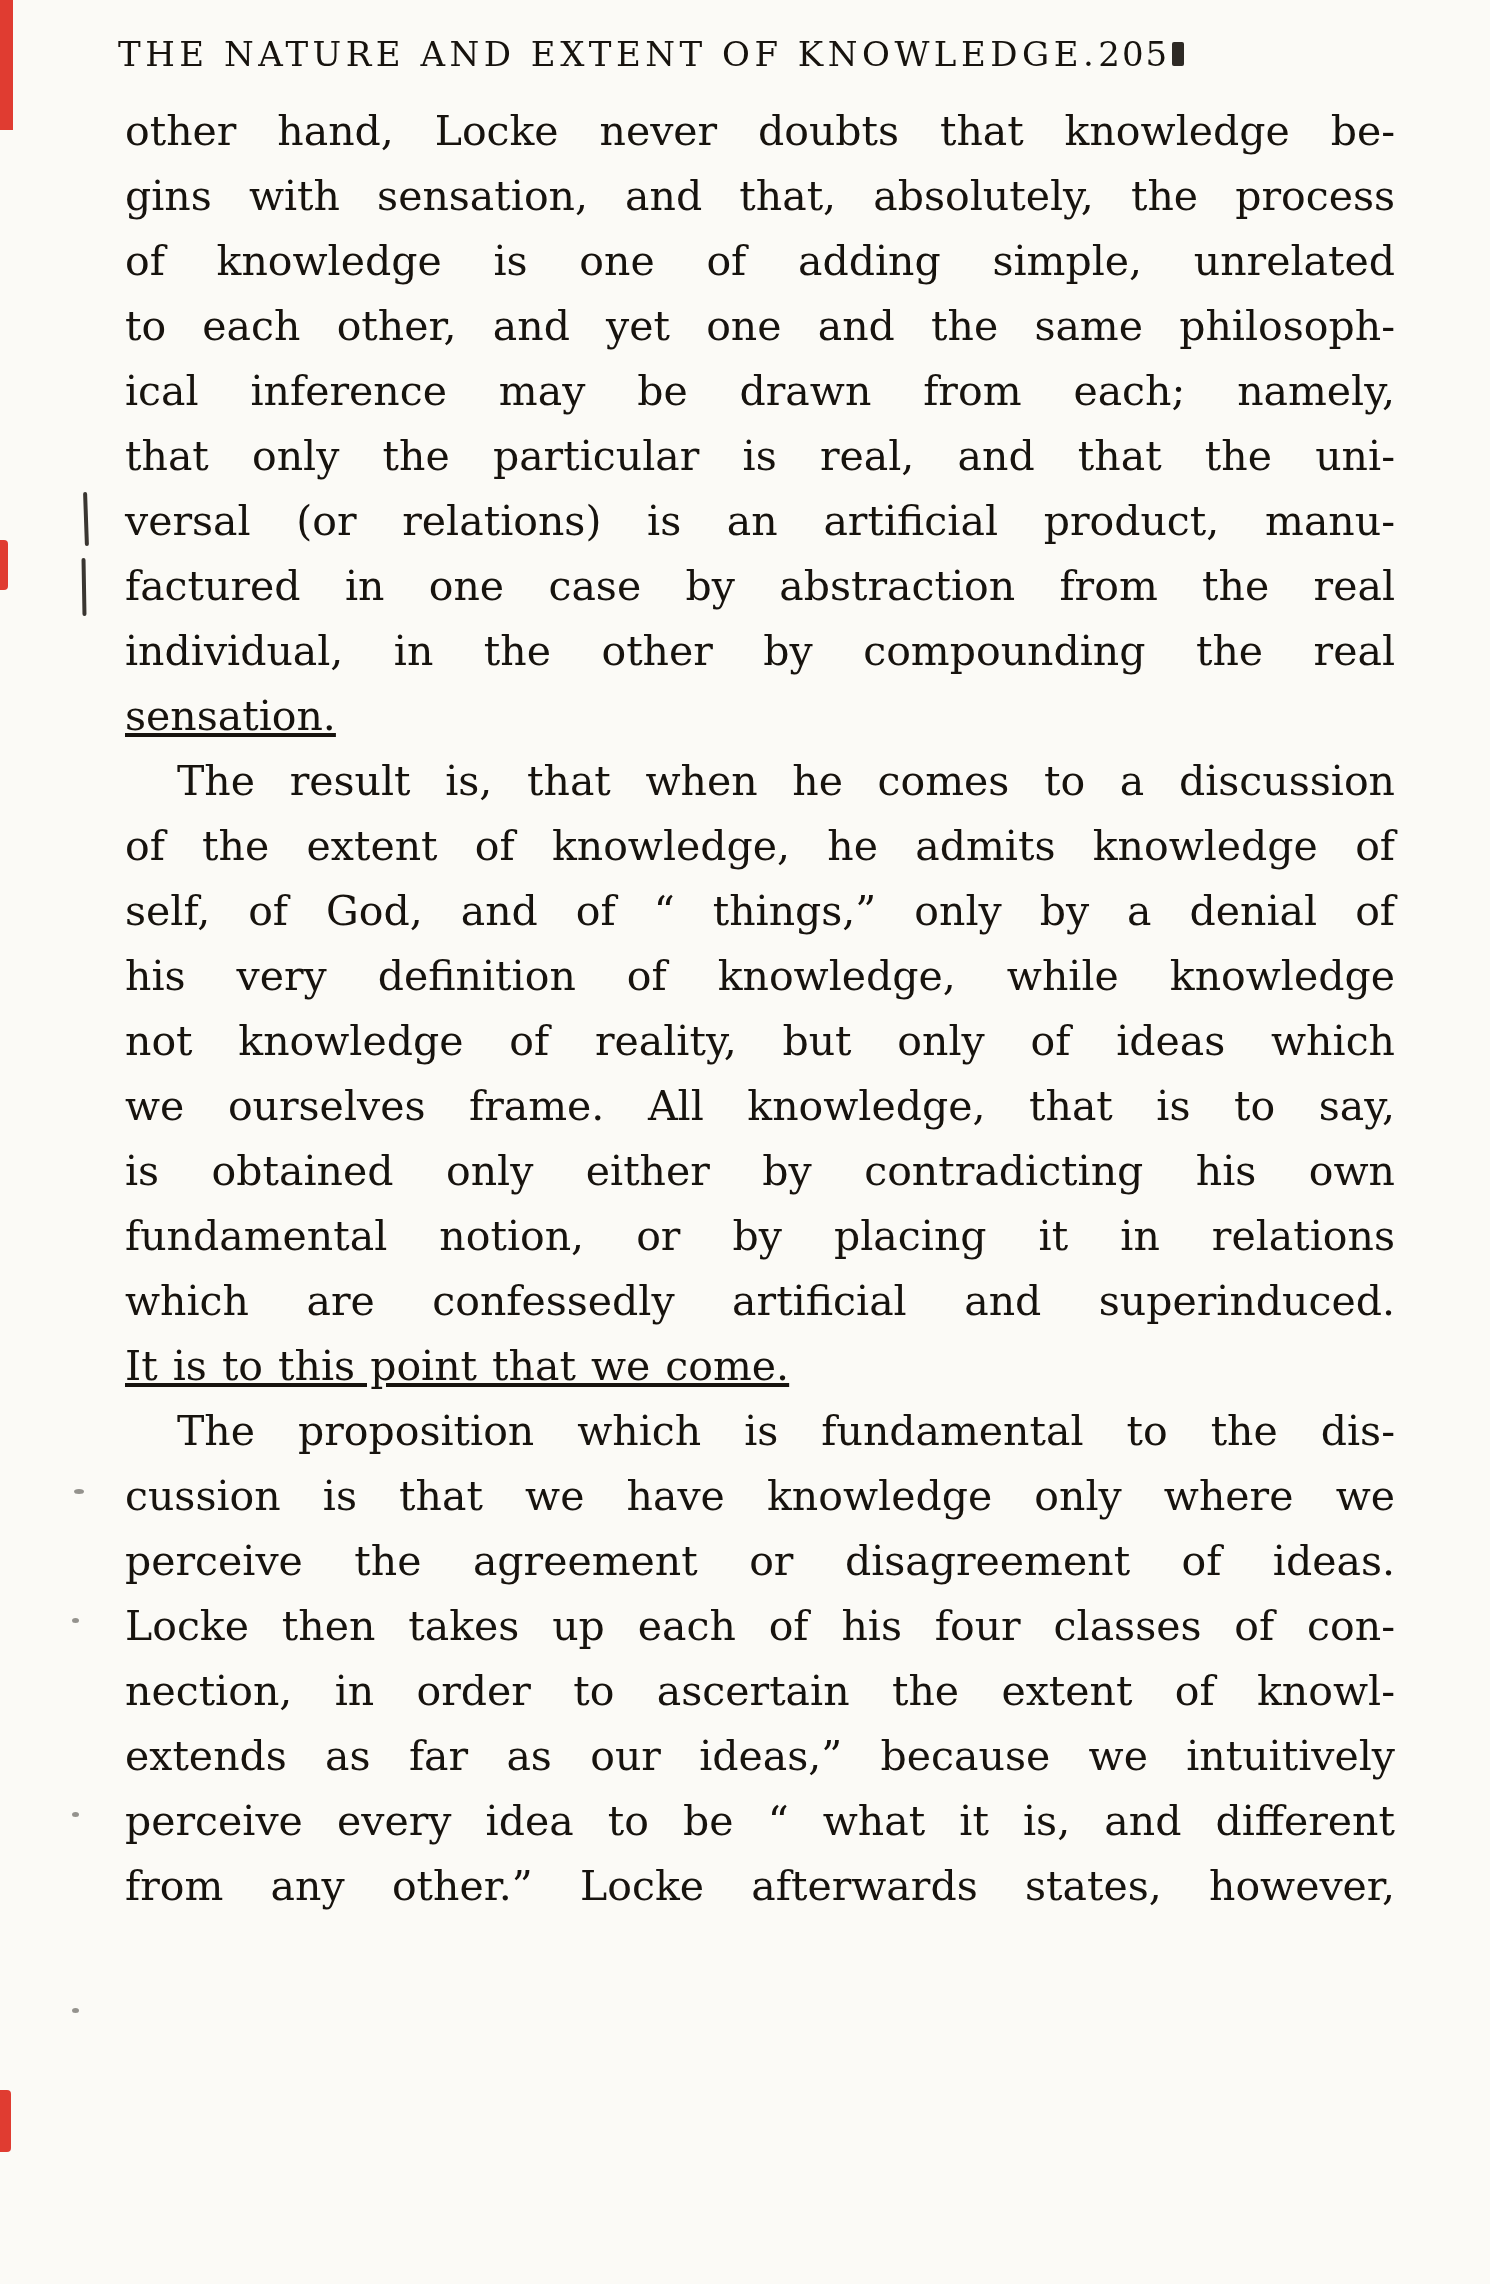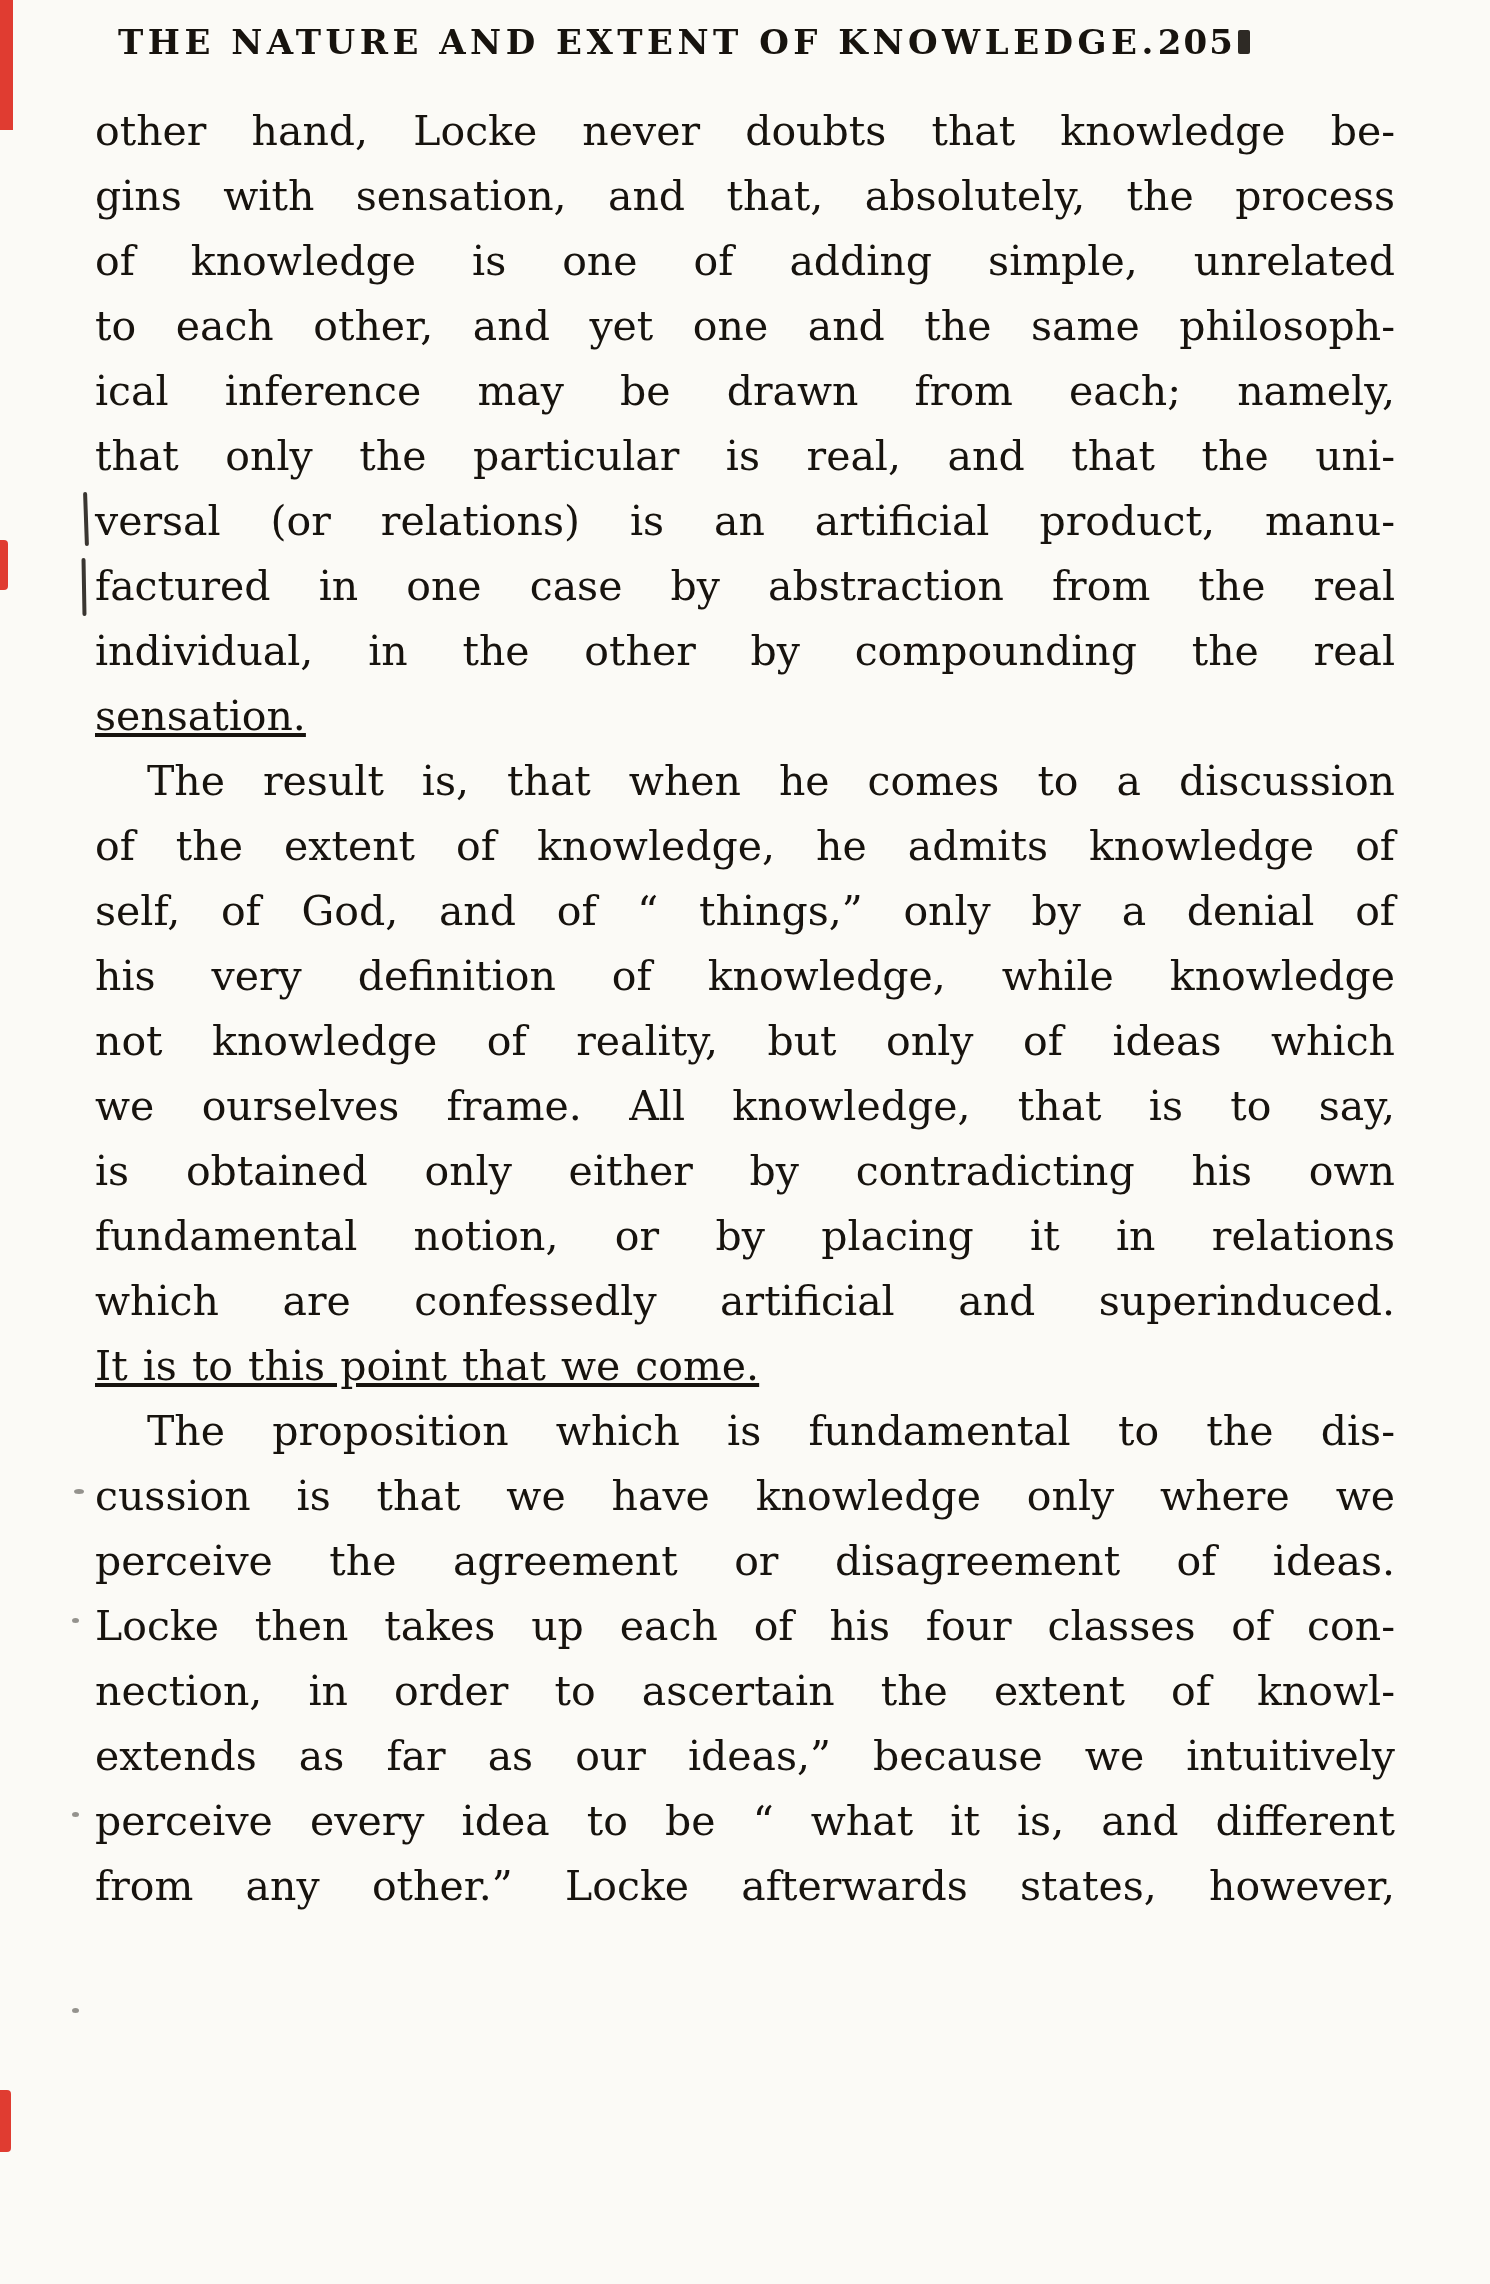--- a/index.html
+++ b/index.html
@@ -17,28 +17,27 @@
     height: 2284px;
     background: var(--paper, #fbfaf6);
     color: var(--ink, #17130e);
     overflow: hidden;
   }
 
   
   .running-header {
     position: absolute;
     left: 118px;
-    top: 22px;
+    top: 34px;
     display: flex;
     align-items: baseline;
     font-size: 34px;
     letter-spacing: 4.5px;
     white-space: nowrap;
     color: var(--ink, #17130e);
-    font-weight: bold;
   }
   .running-header .pagenum {
     letter-spacing: 2px;
   }
   .running-header .smudge {
     display: inline-block;
     width: 12px;
     height: 24px;
     background: var(--ink, #17130e);
     border-radius: 2px;
@@ -53,20 +52,21 @@
     left: 95px;
     top: 99px;
     width: 1300px;
     font-size: 41px;
     line-height: 65px;
     word-spacing: 2px;
   }
   .line {
     text-align: justify;
     text-align-last: justify;
+    margin-left: 30px;
   }
   .line.lastline {
     text-align-last: left;
     text-decoration: underline;
   }
   .paragraph.indent .line:first-child {
     padding-left: 52px;
   }
 
   

